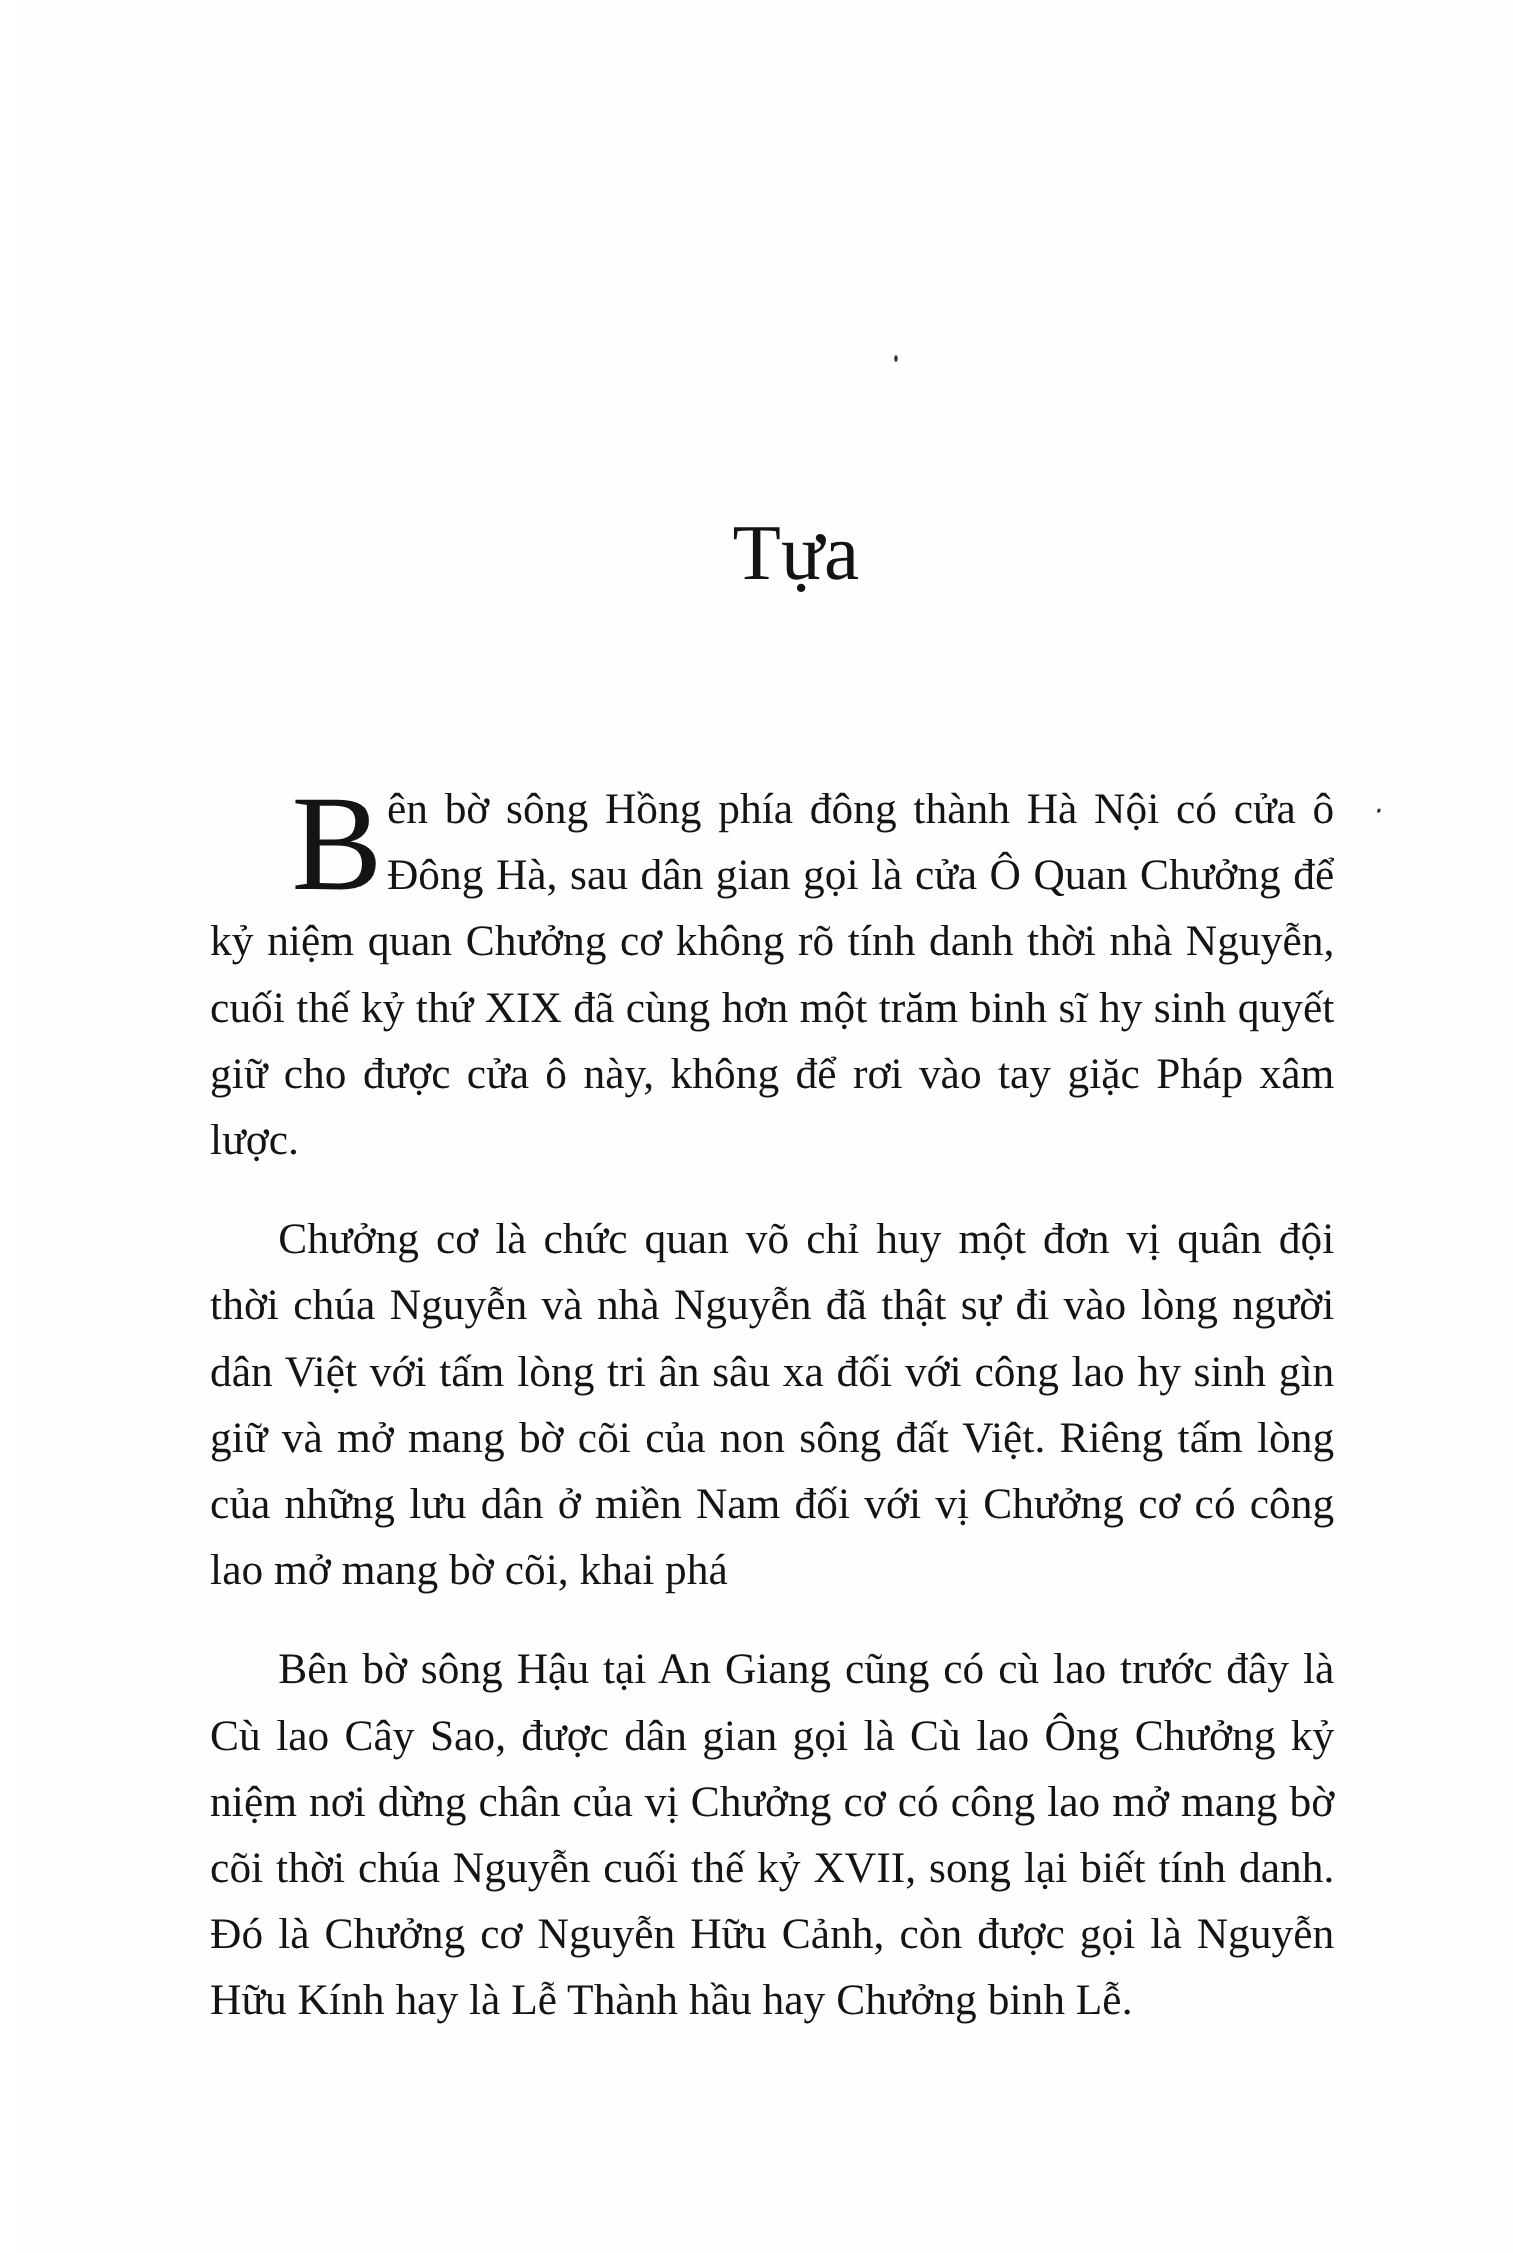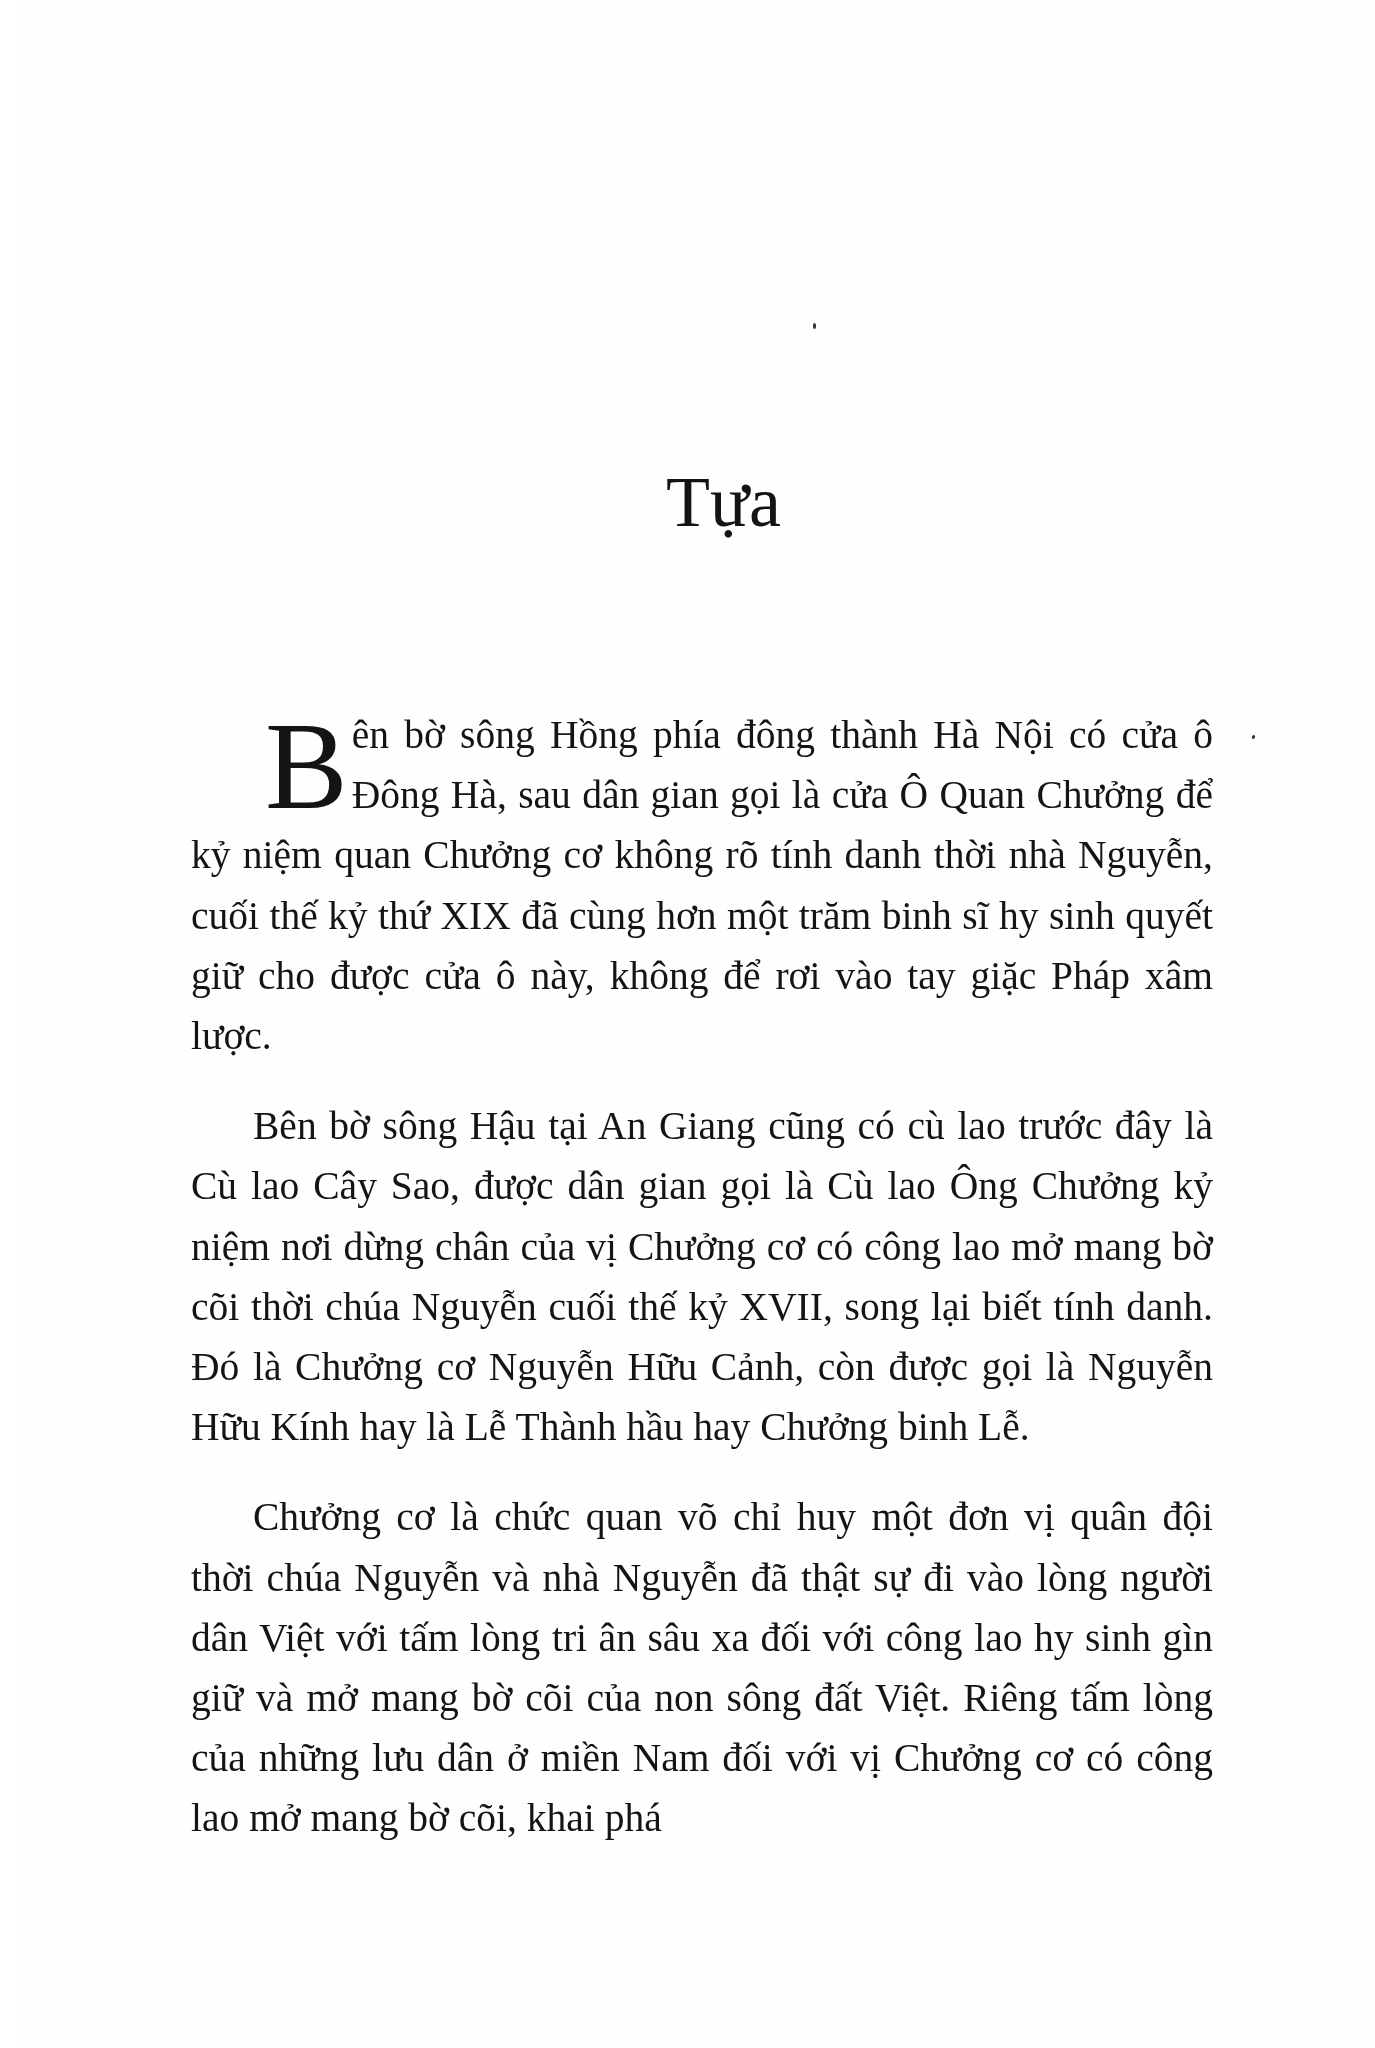--- a/index.html
+++ b/index.html
@@ -80,17 +80,17 @@
 
   <span class="speck" style="left:797px; top:323px;"></span>
   <span class="speck" style="left:1236px; top:735px; width:3px; height:4px; transform:rotate(30deg);"></span>
 
   <h1 class="chapter-title">Tựa</h1>
 
   <div class="body-text">
     <p class="first">
       <span class="drop-cap">B</span><span>ên bờ sông Hồng phía đông thành Hà Nội có cửa ô Đông Hà, sau dân gian gọi là cửa Ô Quan Chưởng để kỷ niệm quan Chưởng cơ không rõ tính danh thời nhà Nguyễn, cuối thế kỷ thứ XIX đã cùng hơn một trăm binh sĩ hy sinh quyết giữ cho được cửa ô này, không để rơi vào tay giặc Pháp xâm lược.</span>
     </p>
+    <p>Chưởng cơ là chức quan võ chỉ huy một đơn vị quân đội thời chúa Nguyễn và nhà Nguyễn đã thật sự đi vào lòng người dân Việt với tấm lòng tri ân sâu xa đối với công lao hy sinh gìn giữ và mở mang bờ cõi của non sông đất Việt. Riêng tấm lòng của những lưu dân ở miền Nam đối với vị Chưởng cơ có công lao mở mang bờ cõi, khai phá</p>
     <p>Bên bờ sông Hậu tại An Giang cũng có cù lao trước đây là Cù lao Cây Sao, được dân gian gọi là Cù lao Ông Chưởng kỷ niệm nơi dừng chân của vị Chưởng cơ có công lao mở mang bờ cõi thời chúa Nguyễn cuối thế kỷ XVII, song lại biết tính danh. Đó là Chưởng cơ Nguyễn Hữu Cảnh, còn được gọi là Nguyễn Hữu Kính hay là Lễ Thành hầu hay Chưởng binh Lễ.</p>
-    <p>Chưởng cơ là chức quan võ chỉ huy một đơn vị quân đội thời chúa Nguyễn và nhà Nguyễn đã thật sự đi vào lòng người dân Việt với tấm lòng tri ân sâu xa đối với công lao hy sinh gìn giữ và mở mang bờ cõi của non sông đất Việt. Riêng tấm lòng của những lưu dân ở miền Nam đối với vị Chưởng cơ có công lao mở mang bờ cõi, khai phá</p>
   </div>
 
 </div>
 
 </body></html>

